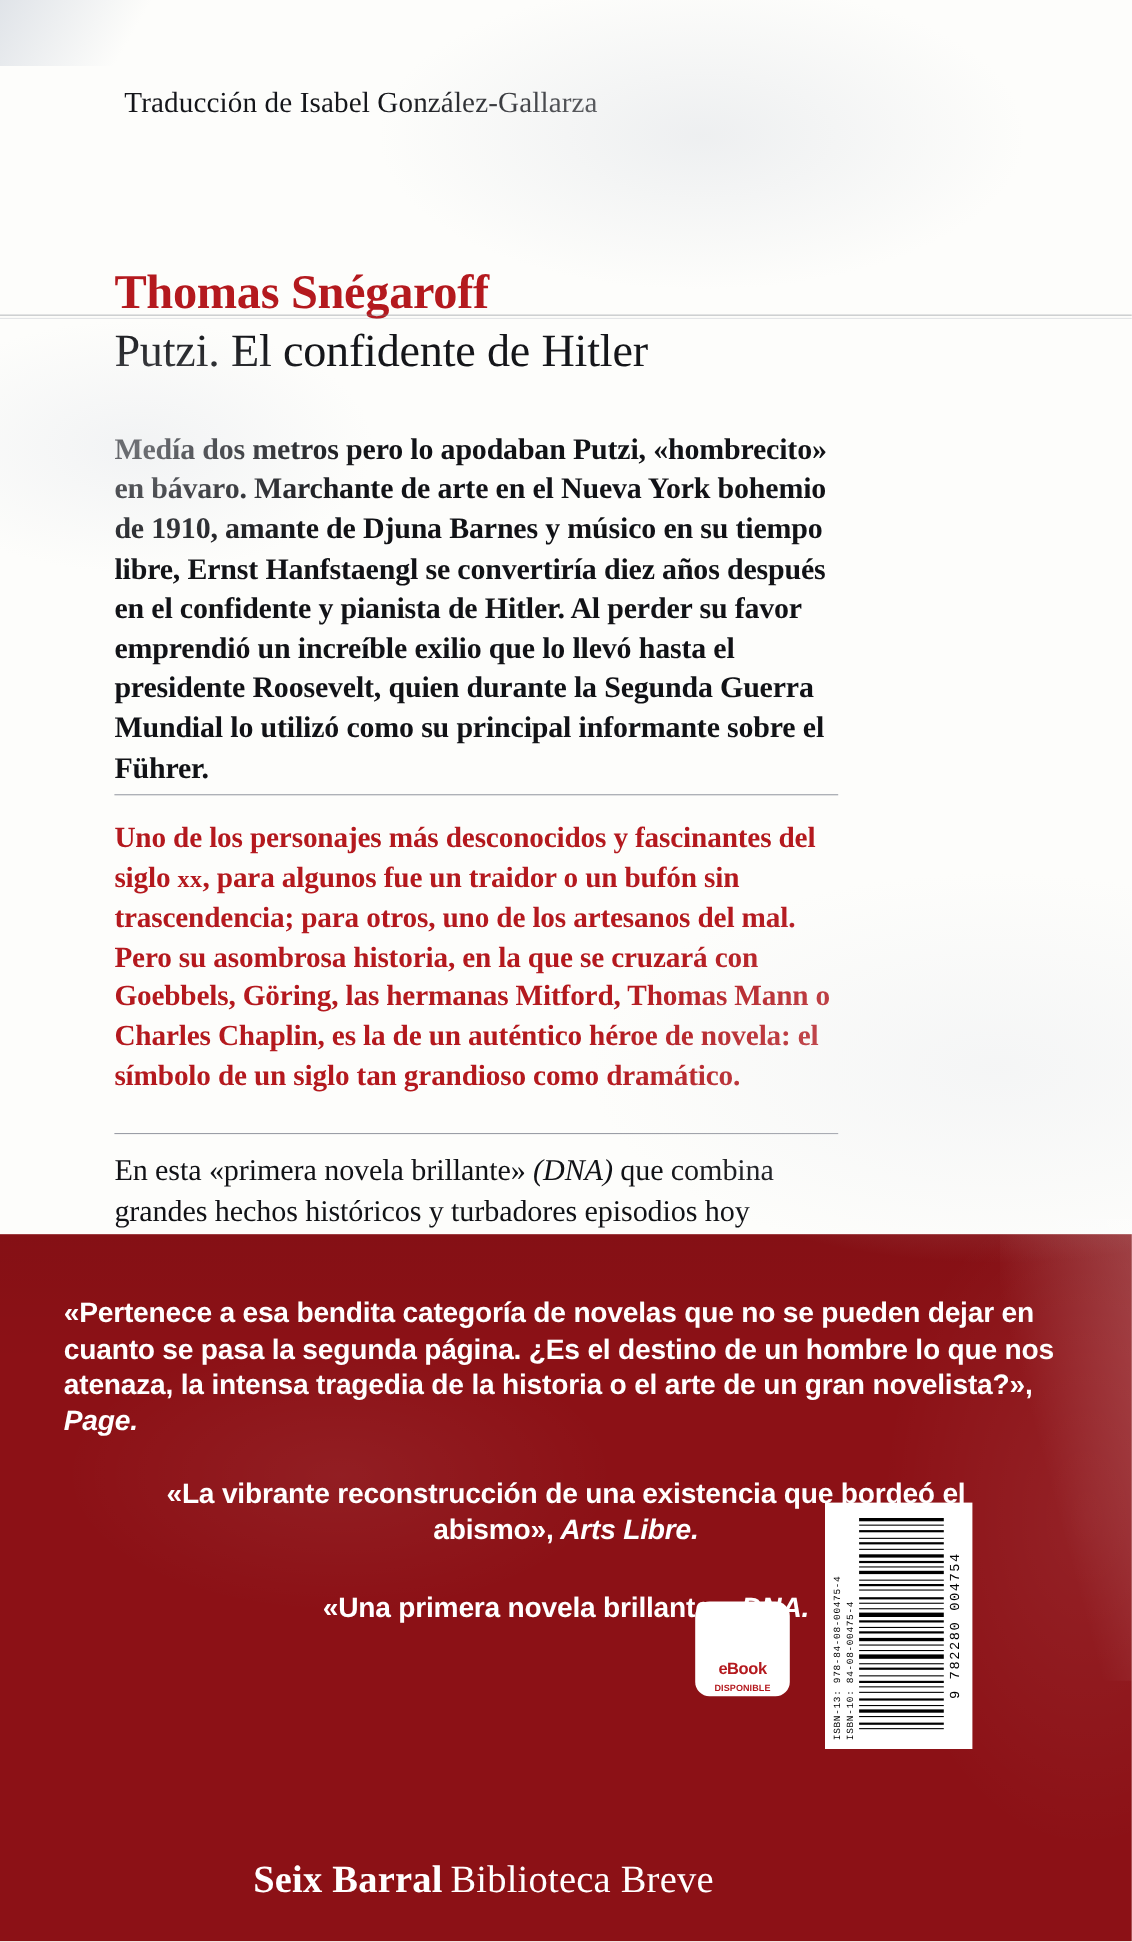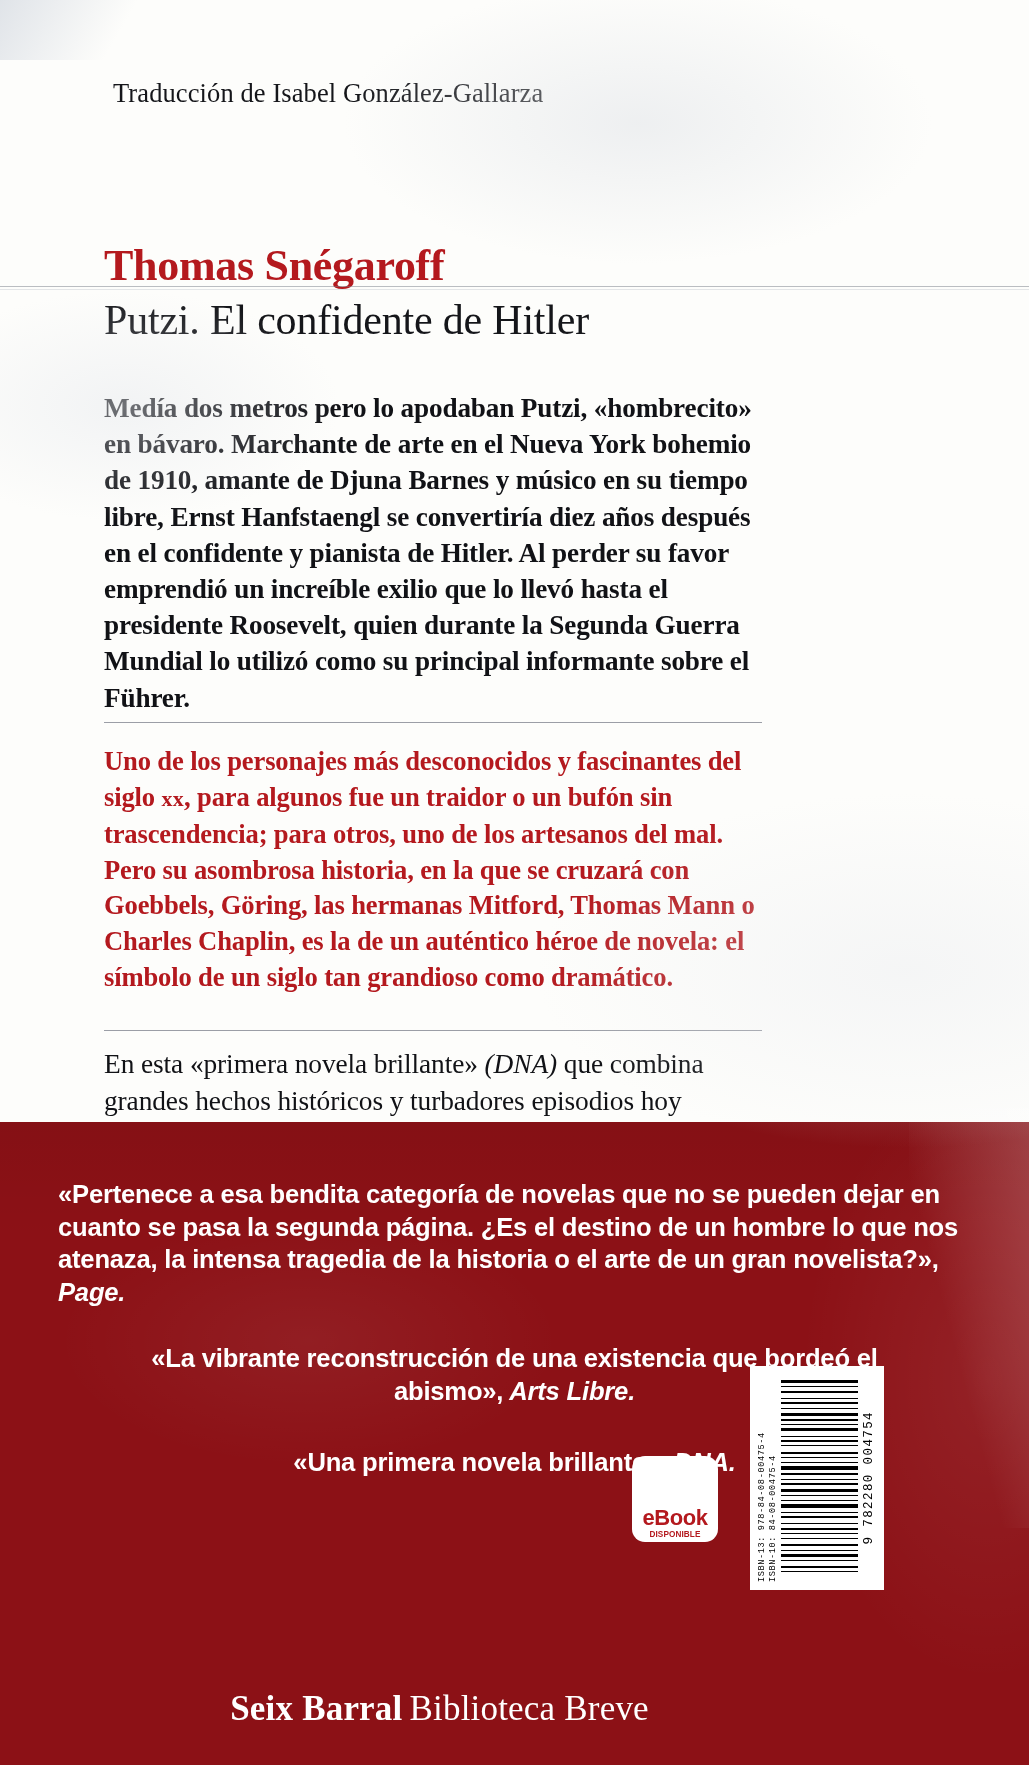--- a/index.html
+++ b/index.html
@@ -227,21 +227,21 @@
     border-radius: 13px;
     z-index: 6;
     display: flex;
     flex-direction: column;
     align-items: center;
     justify-content: center;
     font-family: "Liberation Sans", sans-serif;
     color: #b4191e;
   }
   .ebook-badge .eb-main {
-    font-size: 22px;
+    font-size: 15px;
     font-weight: bold;
     letter-spacing: -0.4px;
     line-height: 20px;
     margin-top: 48px;
   }
   .ebook-badge .eb-sub {
     margin-top: 2px;
     font-size: 8.2px;
     font-weight: bold;
     letter-spacing: 0.1px;

